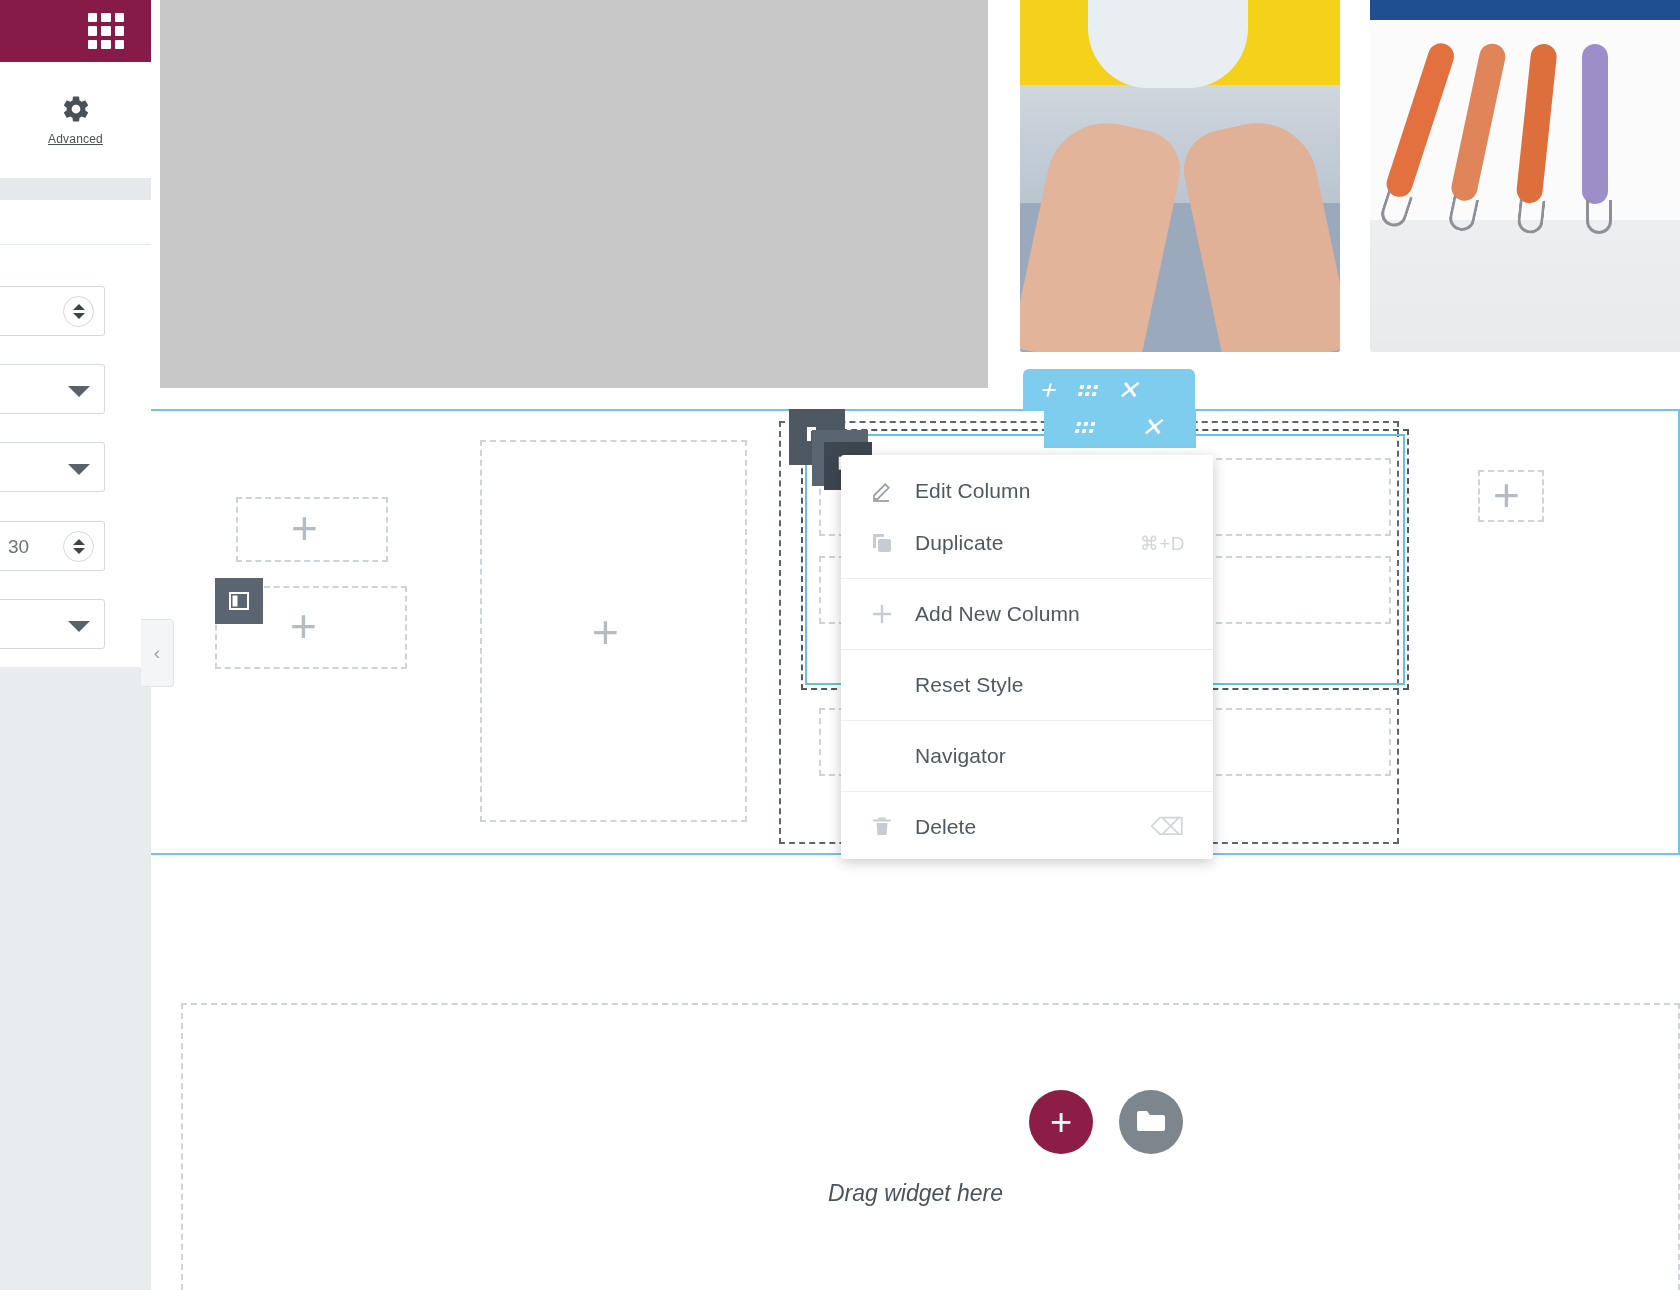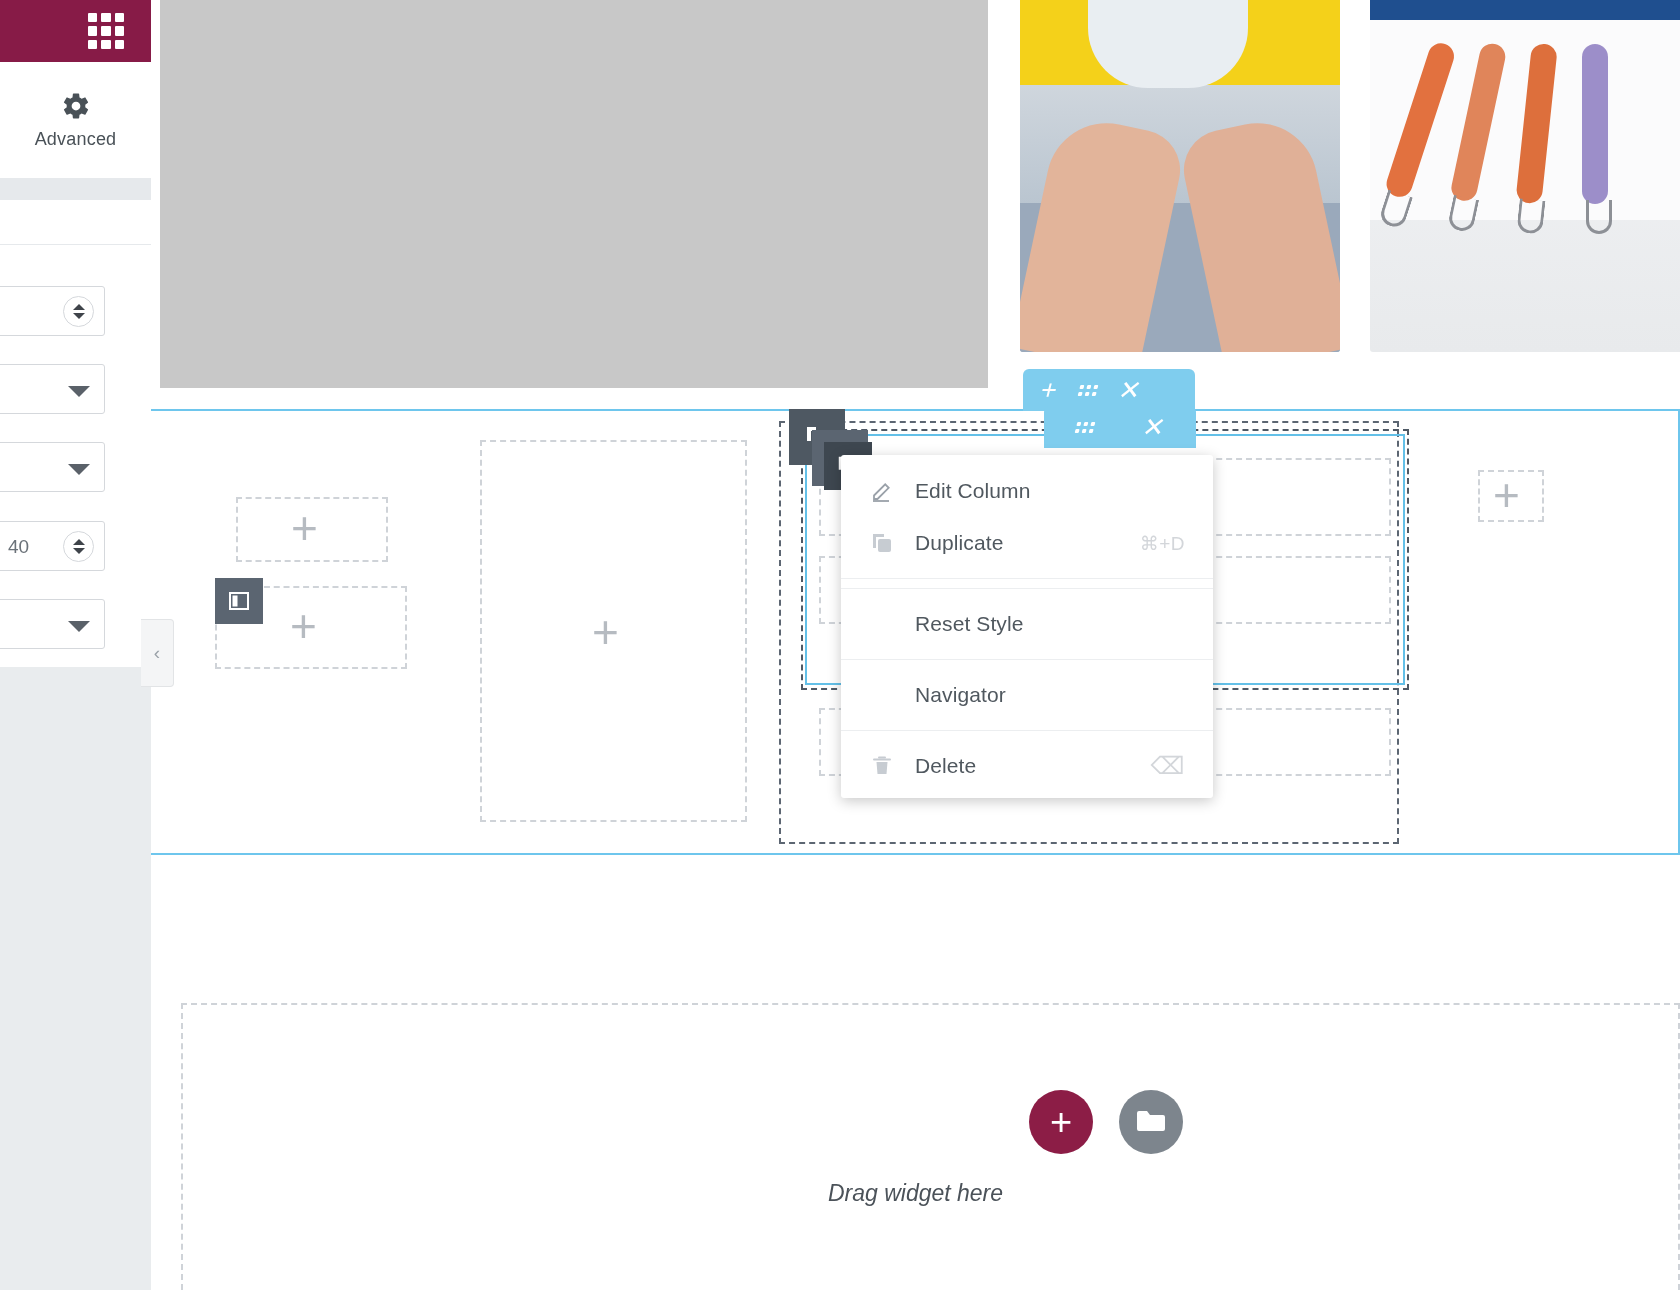--- a/index.html
+++ b/index.html
@@ -28,21 +28,21 @@
   }
   #apps-icon i { background: #ffffff; border-radius: 1px; display:block; }
 
   #tab-advanced {
     position: absolute; left: 0; top: 62px; width: 151px; height: 116px;
     background: #ffffff; display: flex; flex-direction: column;
     align-items: center; justify-content: center; gap: 8px;
   }
   #tab-advanced .gear { width: 30px; height: 30px; }
   #tab-advanced .lbl {
-    font-size: 18px; color: #495157; letter-spacing: .2px;
+    font-size: 12px; color: #495157; letter-spacing: .2px; text-decoration: underline;
   }
   #panel-divider {
     position:absolute; left:0; top:178px; width:151px; height:22px; background:#e6e9ec;
   }
   #panel-body {
     position:absolute; left:0; top:200px; width:151px; height:467px; background:#fff;
   }
   .sect-rule { position:absolute; left:0; width:151px; height:1px; background:#e6e9ec; }
 
   .ctl { position:absolute; left:-45px; width:150px; height:50px;
@@ -305,21 +305,21 @@
         <span class="val"></span>
         <span class="caret"></span>
       </div>
 
       <div class="ctl" style="top:242px;">
         <span class="val"></span>
         <span class="caret"></span>
       </div>
 
       <div class="ctl" style="top:321px;">
-        <span class="val">40</span>
+        <span class="val">30</span>
         <span class="spinner">
             <i class="up"></i>
             <i class="dn"></i>
           </span>
       </div>
 
       <div class="ctl" style="top:399px;">
         <span class="val"></span>
         <span class="caret"></span>
       </div>
@@ -351,20 +351,29 @@
           <path d="M3 3h11v3H6v11H3z" fill="#c7ccd2"></path>
           <rect x="8" y="8" width="13" height="13" rx="2" fill="#c7ccd2"></rect>
         </svg>
       </span>
       <span class="label">Duplicate</span>
       <span class="sc">⌘+D</span>
     </div>
 
     <div class="mi-sep"></div>
 
+    <div class="mi">
+      <span class="ico">
+        <svg width="24" height="24" viewBox="0 0 24 24">
+          <path d="M12 4v16M4 12h16" stroke="#c7ccd2" stroke-width="2.4" stroke-linecap="round"></path>
+        </svg>
+      </span>
+      <span class="label">Add New Column</span>
+      <span class="sc"></span>
+    </div>
 
 
     <div class="mi-sep"></div>
 
 
 
 
     <div class="mi no-ico">
       <span class="label">Reset Style</span>
       <span class="sc"></span>

